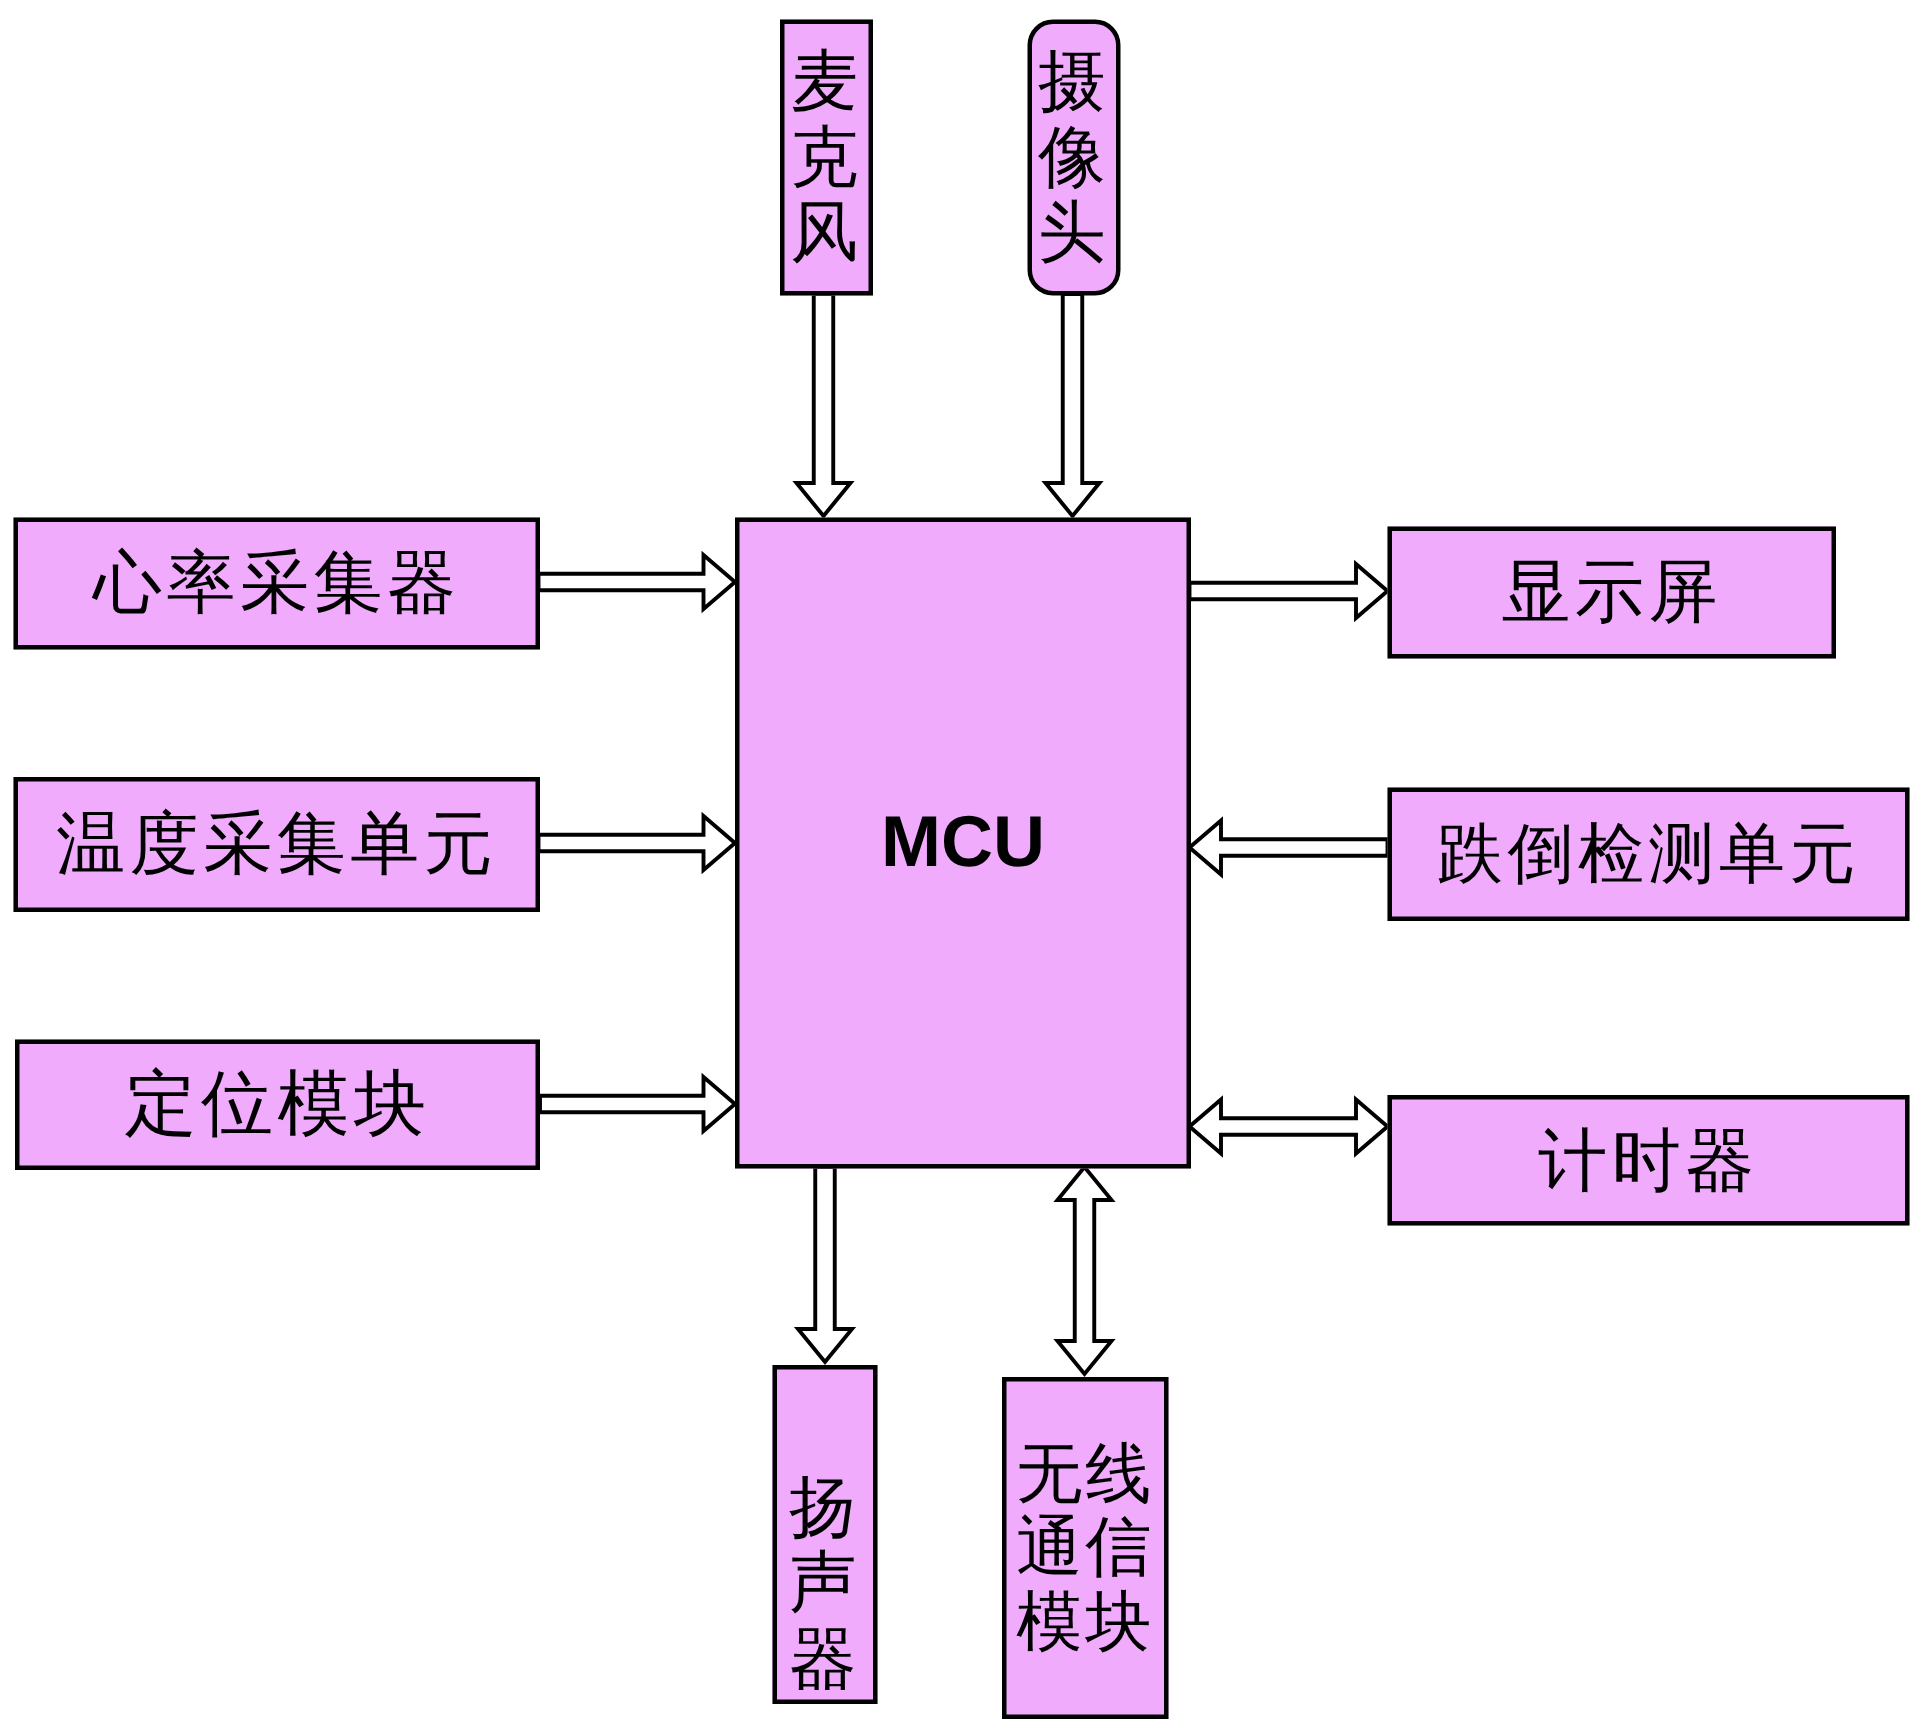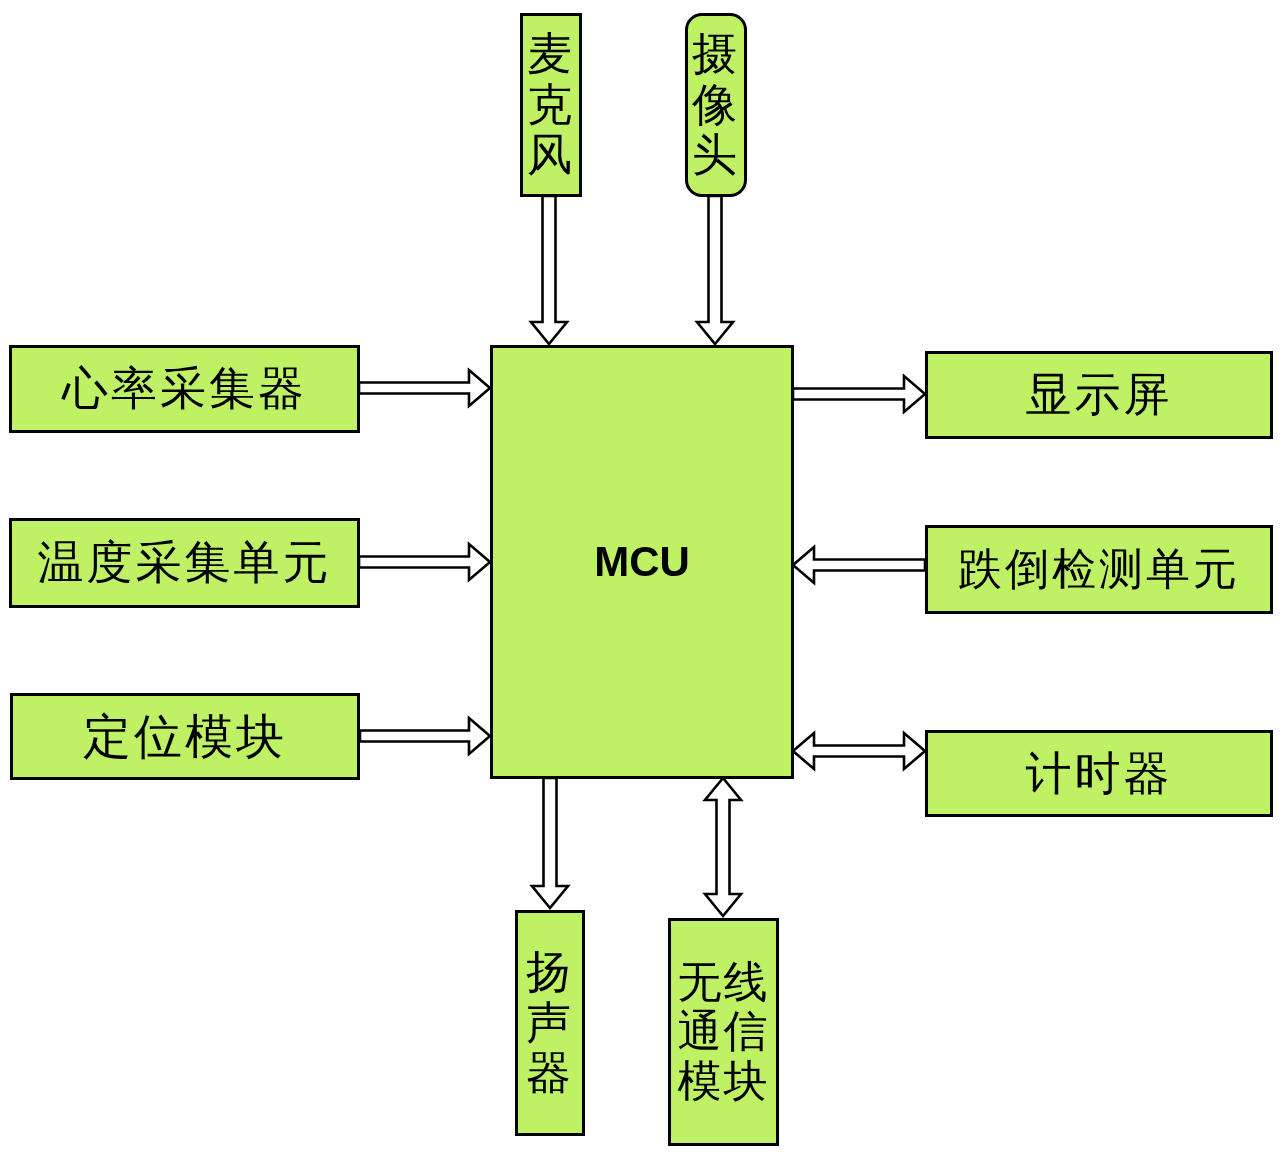--- a/index.html
+++ b/index.html
@@ -20,42 +20,42 @@
     position: absolute;
     left: 0;
     top: 0;
     width: 1286px;
     height: 1157px;
   }
   .node {
     position: absolute;
     box-sizing: border-box;
     border: 3px solid #000000;
-    background: #bef264;
+    background: #f0abfc;
     display: flex;
     align-items: center;
     justify-content: center;
     text-align: center;
     font-size: 46px;
     letter-spacing: 3px;
     line-height: 1.12;
     word-break: break-all;
   }
   .node-mic      { left: 520px; top: 13px;  width: 62px;  height: 184px; font-size: 45px; padding: 2px; }
   .node-camera   { left: 685px; top: 13px;  width: 62px;  height: 184px; font-size: 45px; padding: 2px; border-radius: 17px; }
   .node-mcu      { left: 490px; top: 345px; width: 304px; height: 434px;
                    font-family: "Liberation Sans", sans-serif; font-weight: bold;
-                   font-size: 42px; letter-spacing: 0; }
+                   font-size: 48px; letter-spacing: 0; }
   .node-heart    { left: 9px;   top: 345px; width: 351px; height: 88px; }
   .node-temp     { left: 9px;   top: 518px; width: 351px; height: 90px; }
   .node-gps      { left: 10px;  top: 693px; width: 350px; height: 87px; font-size: 48px; }
-  .node-display  { left: 925px; top: 351px; width: 348px; height: 88px; }
+  .node-display  { left: 925px; top: 351px; width: 299px; height: 88px; }
   .node-fall     { left: 925px; top: 525px; width: 348px; height: 89px; font-size: 44px; }
   .node-timer    { left: 925px; top: 730px; width: 348px; height: 87px; }
-  .node-speaker  { left: 515px; top: 910px; width: 70px;  height: 226px; font-size: 45px; padding: 2px; }
+  .node-speaker  { left: 515px; top: 910px; width: 70px;  height: 226px; font-size: 45px; padding: 2px; align-items: flex-end; }
   .node-wireless { left: 668px; top: 918px; width: 111px; height: 228px; font-size: 44px; letter-spacing: 2px; padding: 2px; align-items: center; }
   .arrow {
     fill: #ffffff;
     stroke: #000000;
     stroke-width: 2.6;
     stroke-linejoin: miter;
   }
 </style>
 </head>
 <body>

